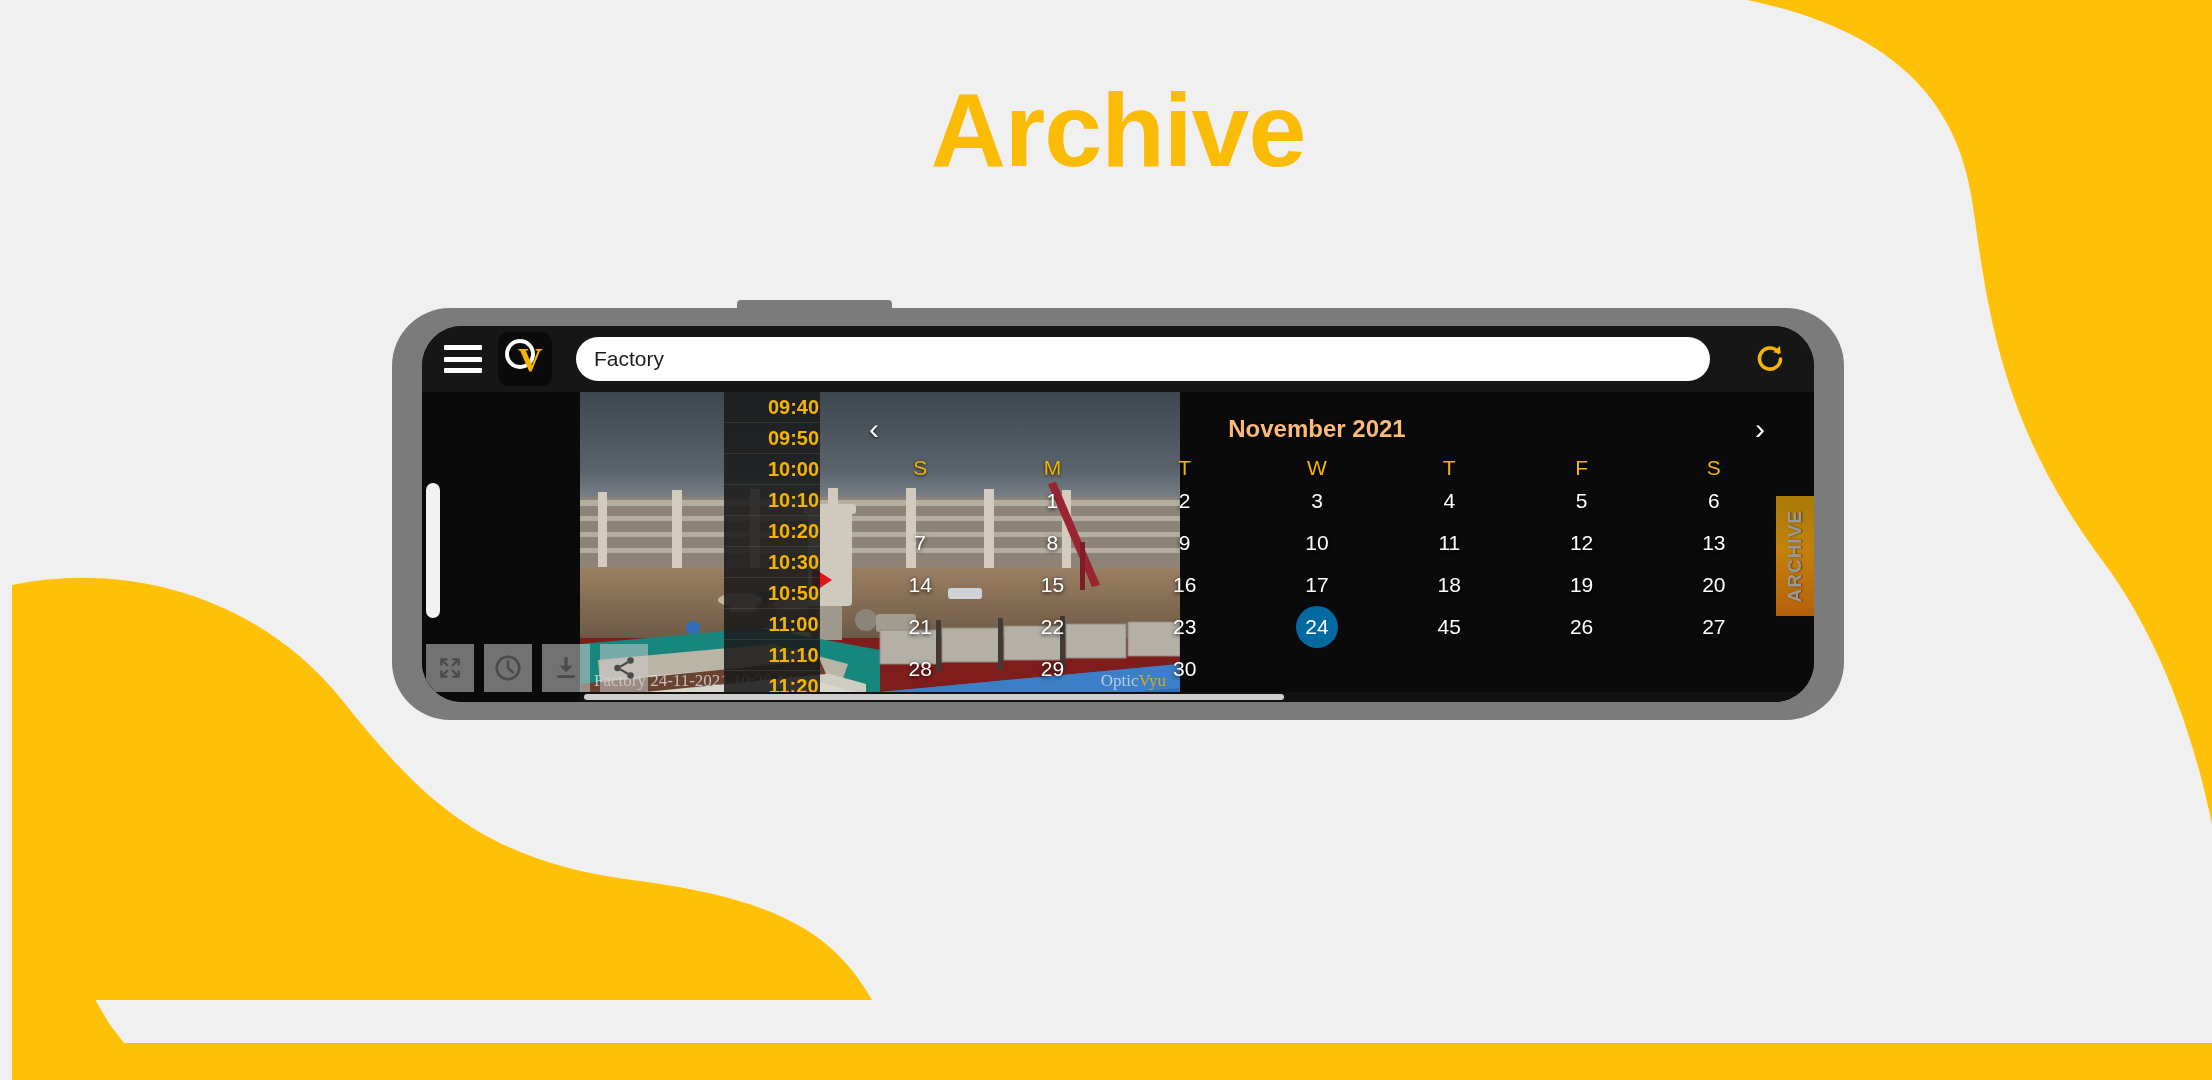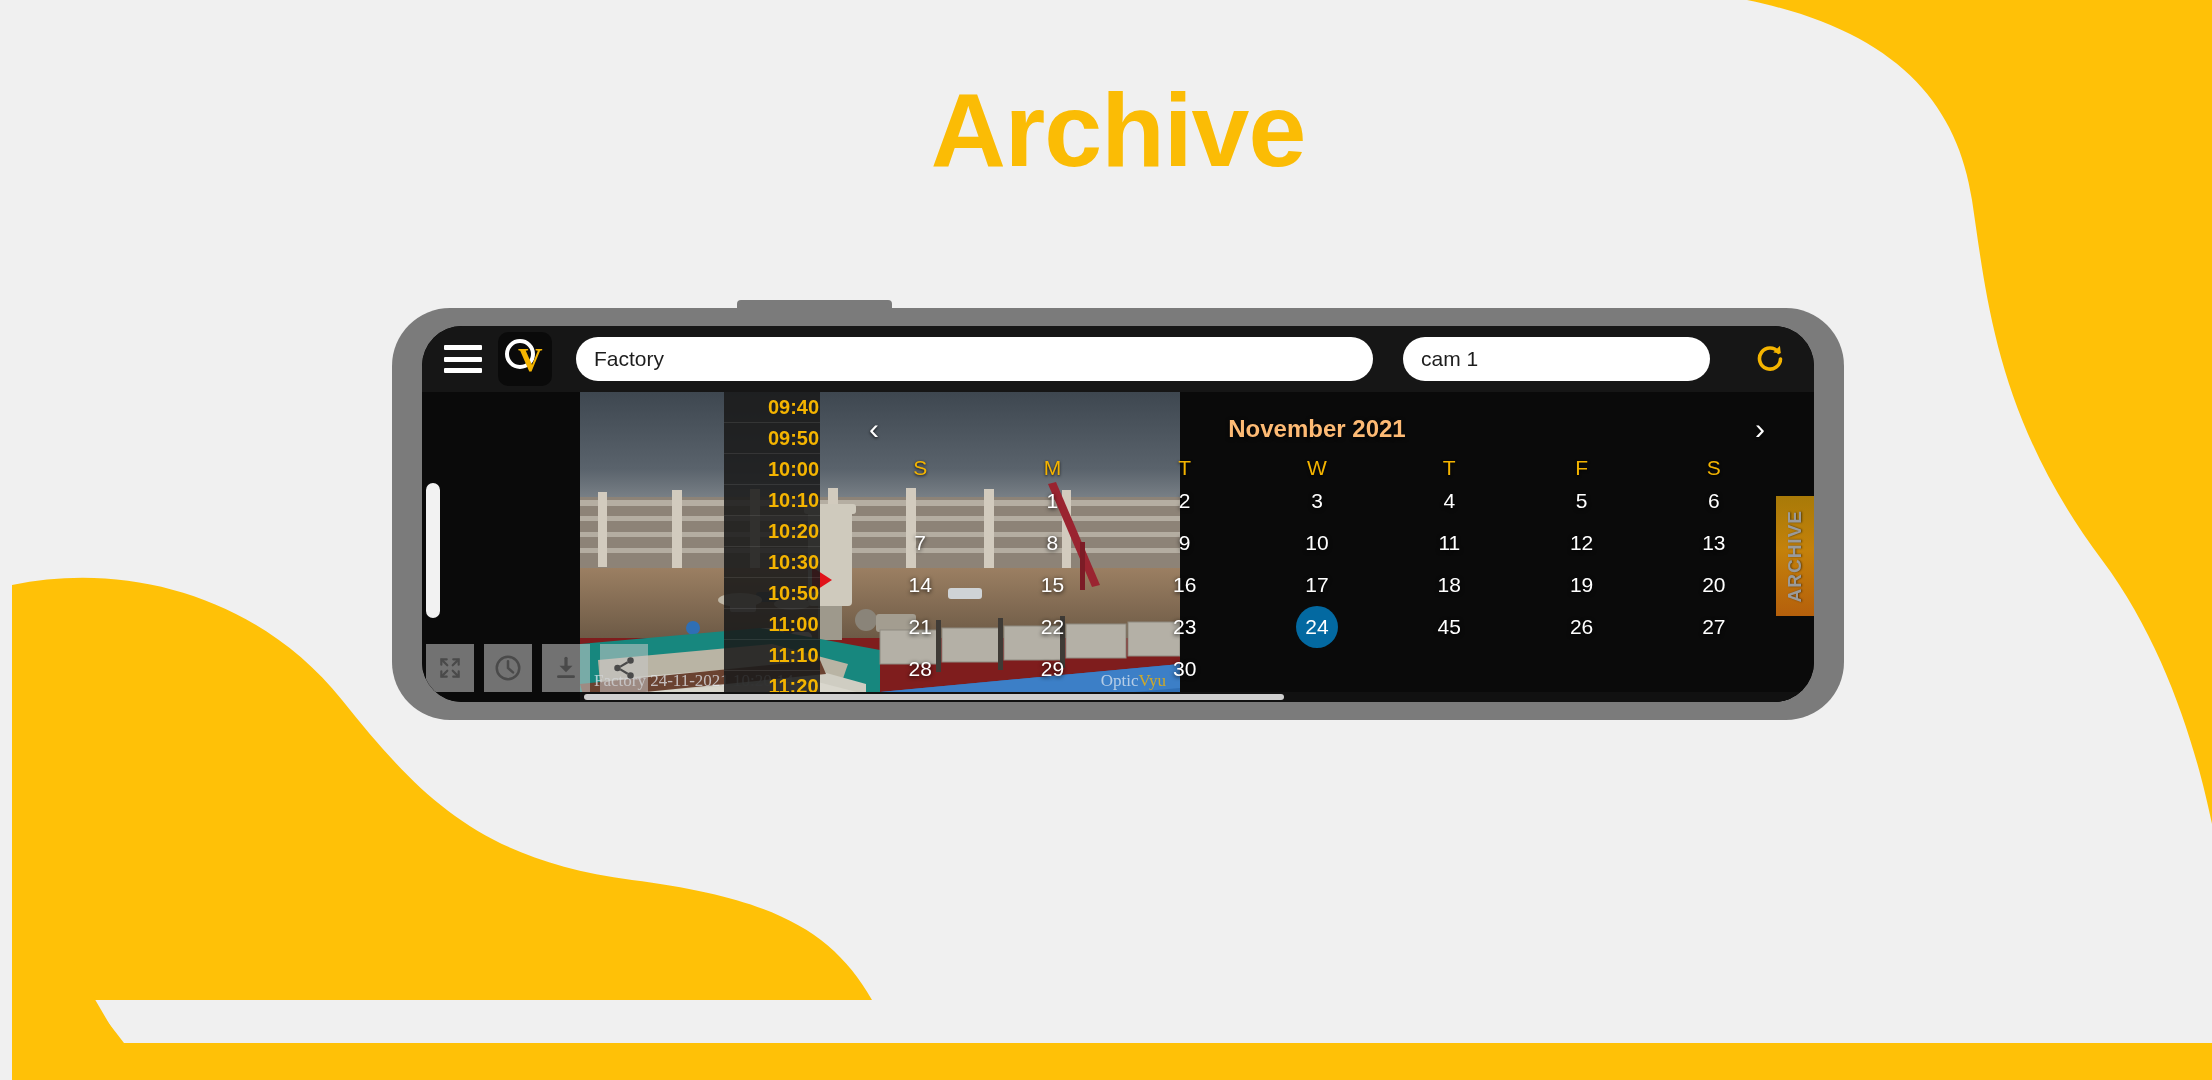--- a/index.html
+++ b/index.html
@@ -330,21 +330,20 @@
             <span></span>
         </div>
 
         <div class="logo">
           <div class="o"></div>
           <div class="v">V</div>
         </div>
 
         <input class="text-field field-site" type="text" value="Factory" style="">
 
-        <input class="text-field field-cam" type="text" value="cam 1" style="">
 
         <div class="refresh-btn">
           <svg width="36" height="36" viewBox="0 0 24 24">
             <path d="M17.6 7.5A7 7 0 1 0 19 12" fill="none" stroke="#f4b400" stroke-width="2.4" stroke-linecap="round"></path>
             <path d="M18.6 3.2 L19.2 8.2 L14.2 7.6 Z" fill="#f4b400"></path>
           </svg>
         </div>
       </div>
 
       <div class="content">

